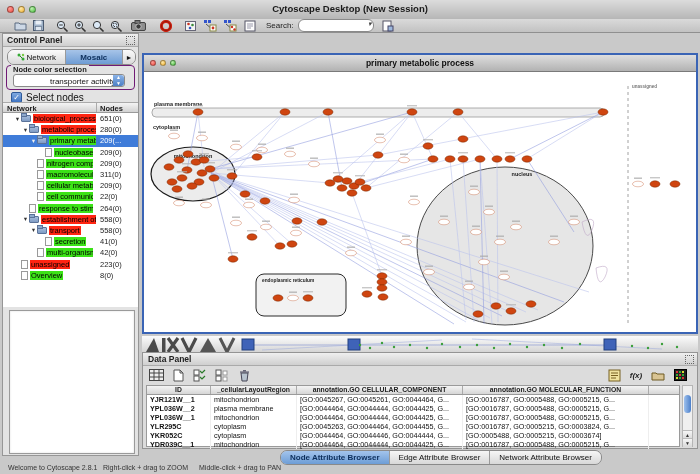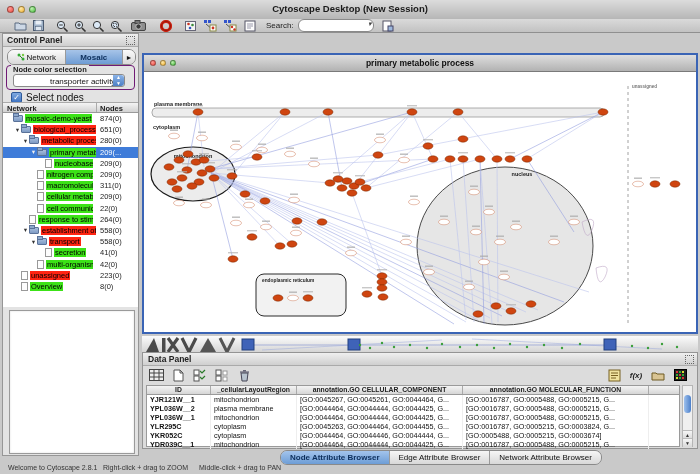--- a/index.html
+++ b/index.html
@@ -243,27 +243,20 @@
     <div class="cp-check">
       <span class="checkbox">✓</span>
       <span class="lbl">Select nodes</span>
     </div>
     <div class="tree-head">
       <span class="h1">Network</span>
       <span class="div"></span>
       <span class="h2">Nodes</span>
     </div>
     <div class="tree" id="network-tree">
-        <div class="tree-row">
-          <span style="flex: 0 0 auto; width: 3px;"></span>
-          <span class="arrow"></span>
-          <span class="ticon folder"></span>
-          <span class="tlabel green" style="max-width: 69px;">mosaic-demo-yeast</span>
-          <span class="tnum">874(0)</span>
-        </div>
         <div class="tree-row">
           <span style="flex: 0 0 auto; width: 11px;"></span>
           <span class="arrow">▼</span>
           <span class="ticon folder"></span>
           <span class="tlabel red" style="max-width: 61px;">biological_process</span>
           <span class="tnum">651(0)</span>
         </div>
         <div class="tree-row">
           <span style="flex: 0 0 auto; width: 19px;"></span>
           <span class="arrow">▼</span>

